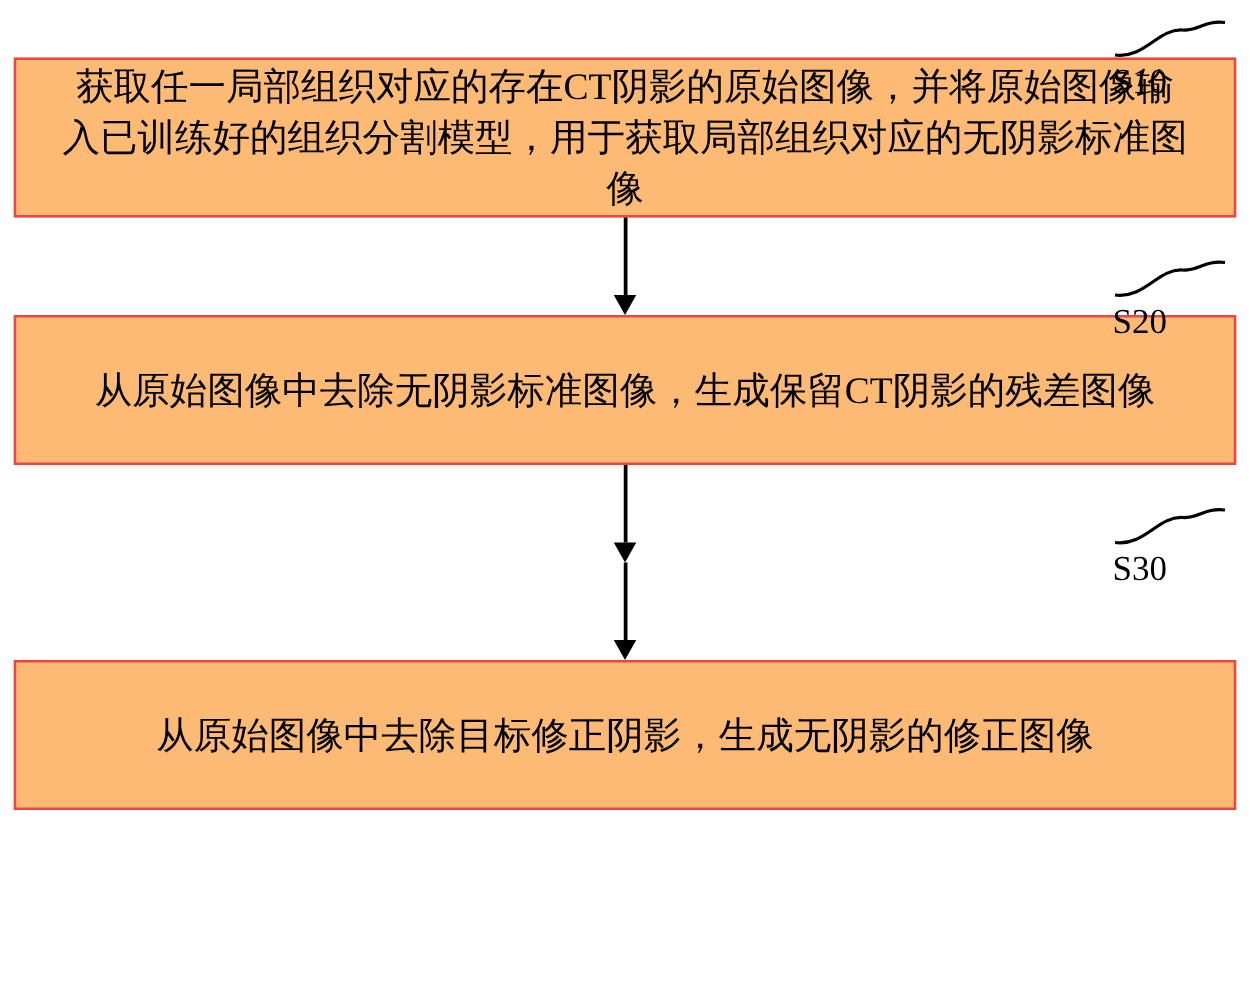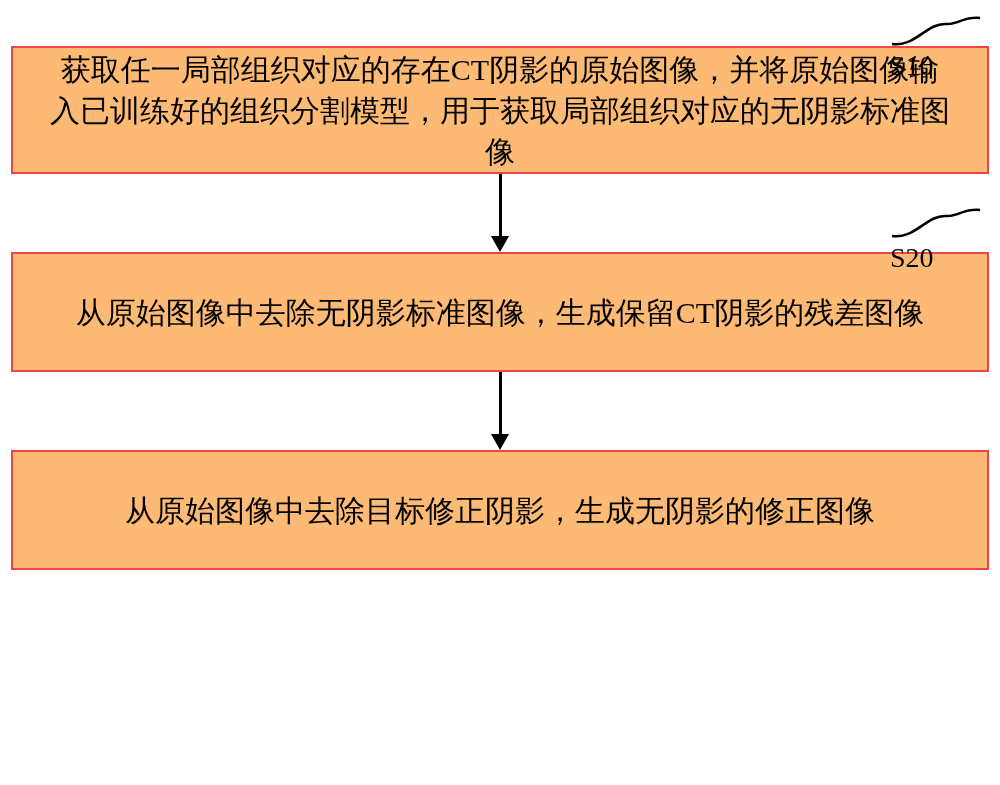--- a/index.html
+++ b/index.html
@@ -118,20 +118,32 @@
         <path d="M2,31 C26,34 36,10 56,11 C68,12 74,3 90,5" fill="none" stroke="#000" stroke-width="2.6"></path>
       </svg>
       <span class="ref-label">S20</span>
     </div>
   </div>
 
   <div class="step-box box-short">
     <p class="step-text">从原始图像中去除无阴影标准图像，生成保留CT阴影的残差图像</p>
   </div>
 
+  <div class="gap">
+    <div class="arrow">
+      <div class="arrow-line"></div>
+      <div class="arrow-head"></div>
+    </div>
+    <div class="ref">
+      <svg width="92" height="36" viewBox="0 0 92 36">
+        <path d="M2,31 C26,34 36,10 56,11 C68,12 74,3 90,5" fill="none" stroke="#000" stroke-width="2.6"></path>
+      </svg>
+      <span class="ref-label">S30</span>
+    </div>
+  </div>
 
 
   <div class="gap">
     <div class="arrow">
       <div class="arrow-line"></div>
       <div class="arrow-head"></div>
     </div>
   </div>
 
   <div class="step-box box-short">

